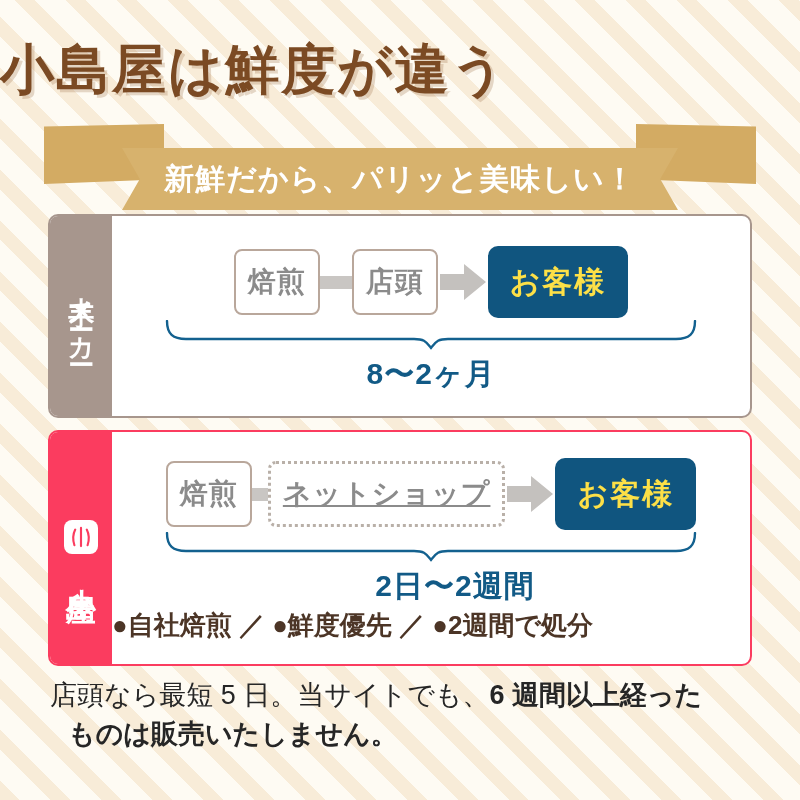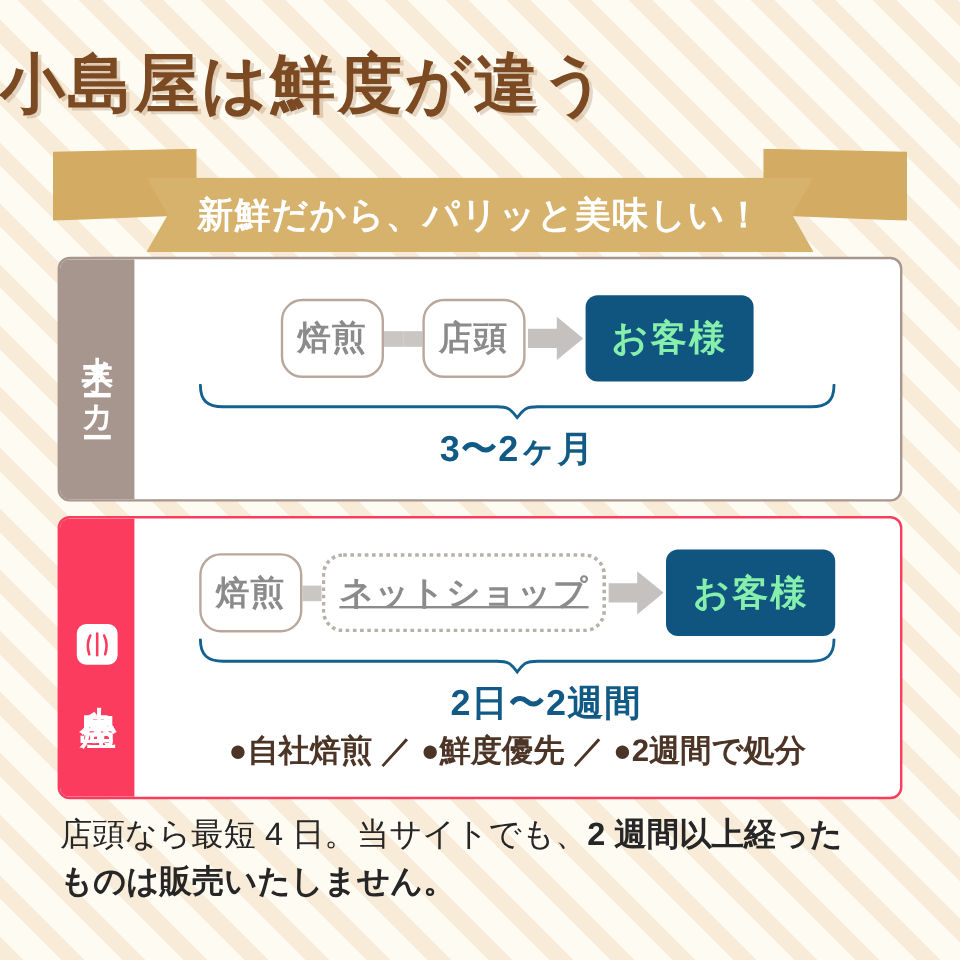--- a/index.html
+++ b/index.html
@@ -168,21 +168,21 @@
     display: flex;
     align-items: center;
     justify-content: center;
   }
   #card-kojimaya .flow { top: 26px; }
 
   .step {
     box-sizing: border-box;
     height: 66px;
     border: 2px solid #b9a79b;
-    border-radius: 18px;
+    border-radius: 8px;
     background: #ffffff;
     color: #8b8b8b;
     font-size: 28px;
     font-weight: bold;
     letter-spacing: 1px;
     display: flex;
     align-items: center;
     justify-content: center;
     padding: 0 12px;
     white-space: nowrap;
@@ -203,21 +203,21 @@
     width: 46px;
     height: 40px;
     flex: 0 0 auto;
     margin: 0 2px;
   }
   .customer {
     box-sizing: border-box;
     height: 72px;
     background: #10557f;
     border-radius: 10px;
-    color: #86efac;
+    color: #fde047;
     font-size: 30px;
     font-weight: bold;
     letter-spacing: 2px;
     display: flex;
     align-items: center;
     justify-content: center;
     padding: 0 22px;
     white-space: nowrap;
   }
 
@@ -246,40 +246,40 @@
   }
   #card-maker .duration { top: 138px; }
   #card-kojimaya .duration { top: 134px; padding-left: 24px; }
 
   
   #kojimaya-features {
     position: absolute;
     left: 0;
     top: 176px;
     width: 100%;
-    text-align: center;
+    text-align: left;
     color: #4c3526;
     font-size: 26px;
     font-weight: bold;
     letter-spacing: 0px;
     white-space: nowrap;
   }
 
   
   #footnote {
     position: absolute;
     top: 676px;
     left: 50px;
     width: 716px;
     color: #262626;
     font-size: 27px;
     line-height: 1.45;
   }
   #footnote .fn-strong { font-weight: bold; }
-  #footnote .fn-line2 { font-weight: bold; }
+  #footnote .fn-line2 { font-weight: bold; margin-left: 18px; }
 </style>
 </head>
 <body>
 
 <div id="bg-stripes"></div>
 
 <div id="page">
 
   <div id="headline">小島屋は鮮度が違う</div>
 
@@ -309,21 +309,21 @@
         </div>
         <div class="customer">お客様</div>
       </div>
 
       <div class="brace">
         <svg viewBox="0 0 534 30" width="534" height="30" preserveAspectRatio="none" aria-hidden="true">
           <path d="M3,1 C3,14 9,19 22,19 L250,19 C261,19 262,22 267,28 C272,22 273,19 284,19 L512,19 C525,19 531,14 531,1" fill="none" stroke="#13618f" stroke-width="2.4" stroke-linecap="round"></path>
         </svg>
       </div>
 
-      <div class="duration">3〜2ヶ月</div>
+      <div class="duration">8〜2ヶ月</div>
 
     </div>
   </div>
 
   <div class="card" id="card-kojimaya">
     <div class="card-side" id="side-kojimaya">
       <div id="kojimaya-seal">
         <svg viewBox="0 0 34 34" width="28" height="28" aria-hidden="true">
           <rect x="0" y="0" width="34" height="34" rx="8" fill="#ffffff"></rect>
           <g fill="none" stroke="#fb3c5f" stroke-width="2.6" stroke-linecap="round">
@@ -356,17 +356,17 @@
       </div>
 
       <div class="duration">2日〜2週間</div>
 
       <div id="kojimaya-features">●自社焙煎 ／ ●鮮度優先 ／ ●2週間で処分</div>
 
     </div>
   </div>
 
   <div id="footnote">
-    <span>店頭なら最短 4 日。当サイトでも、</span><span class="fn-strong">2 週間以上経った</span><br>
+    <span>店頭なら最短 5 日。当サイトでも、</span><span class="fn-strong">6 週間以上経った</span><br>
     <span class="fn-line2">ものは販売いたしません。</span>
   </div>
 
 </div>
 
 </body></html>

